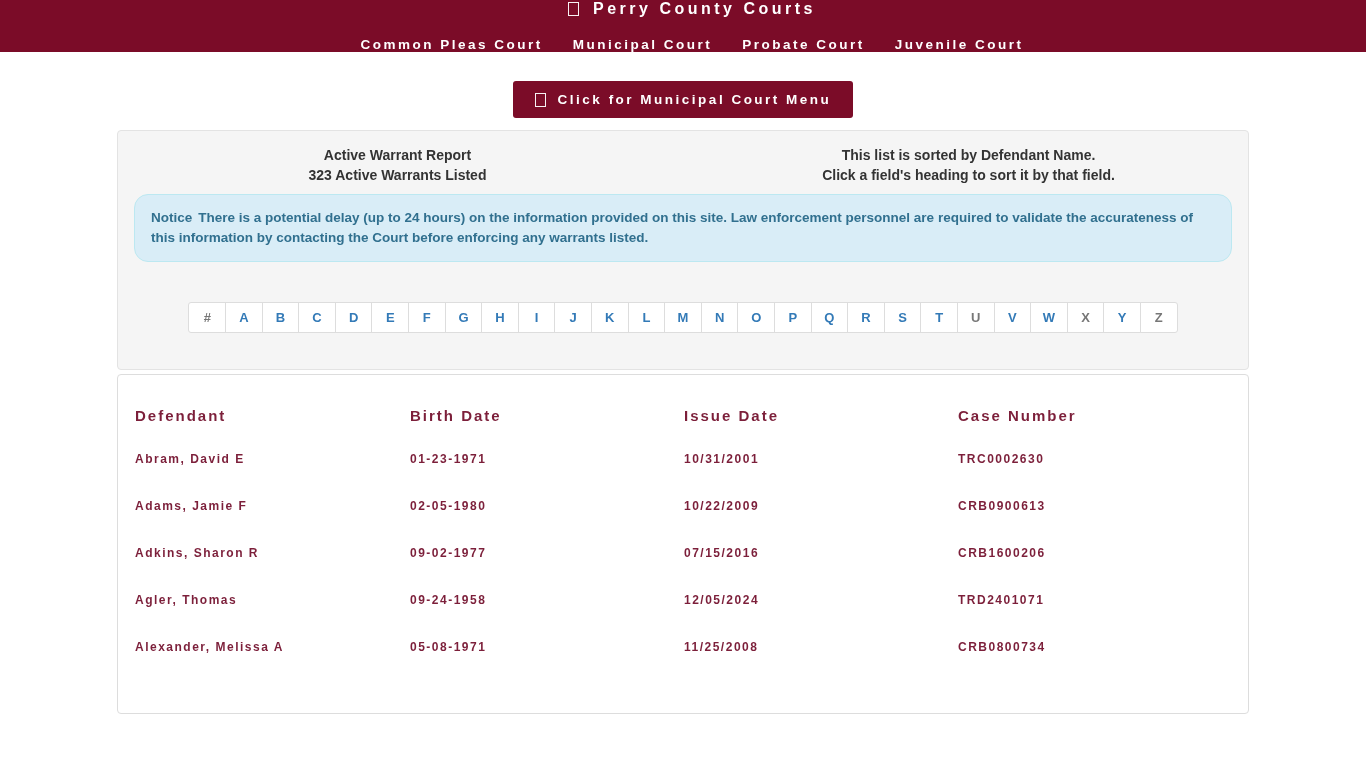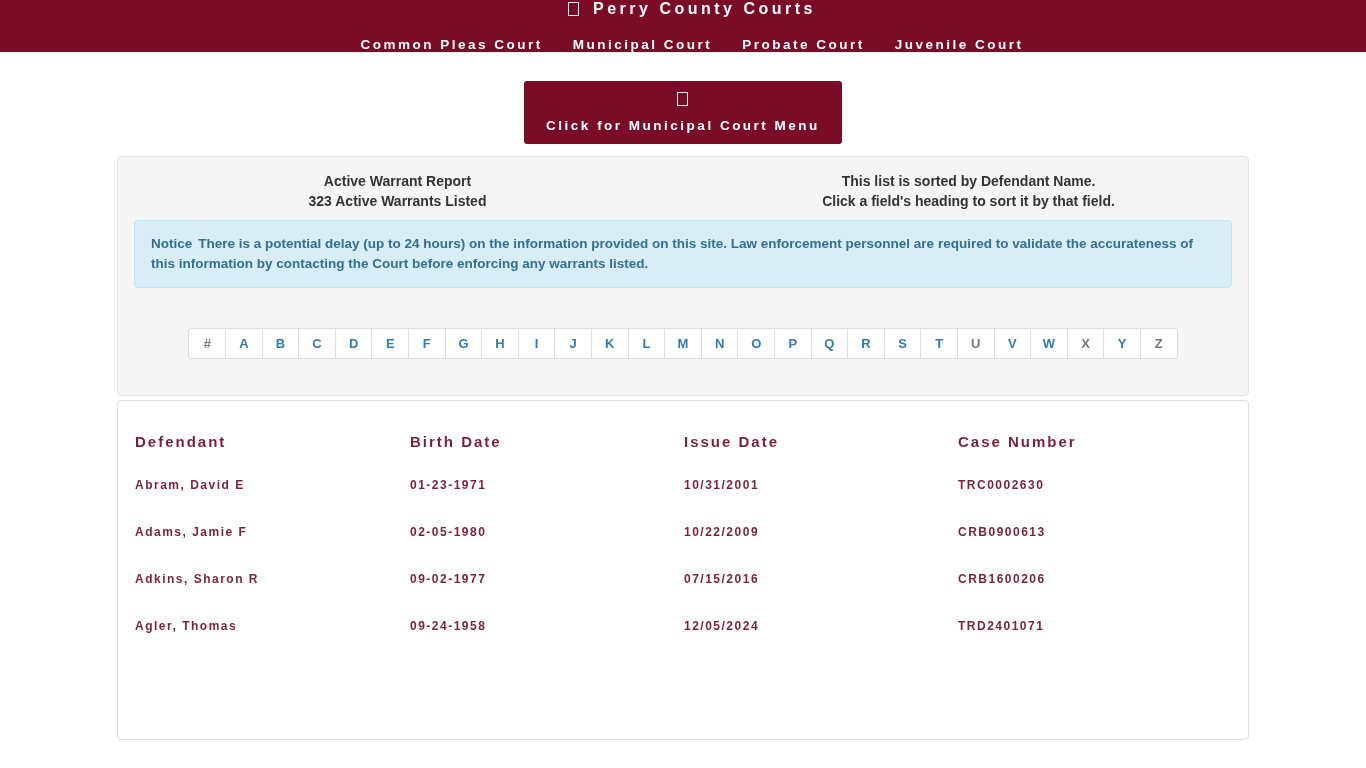--- a/index.html
+++ b/index.html
@@ -15,34 +15,34 @@
   .brand-label { font-size: 16px; font-weight: bold; letter-spacing: 3.5px; }
   .nav-links { display: flex; align-items: center; gap: 30px; }
   .nav-item { color: #fff; font-size: 13.5px; font-weight: bold; letter-spacing: 2.5px;
     text-decoration: none; cursor: pointer; }
 
   
   .btn-row { text-align: center; margin-top: 29px; }
   .menu-btn { display: inline-flex; align-items: center; gap: 12px; background: #7b0c28;
     color: #fff; border: none; border-radius: 3px; padding: 11px 22px; font-size: 13.5px;
     font-weight: bold; letter-spacing: 2.5px; cursor: pointer;
-    font-family: "Liberation Sans", sans-serif; flex-direction: column; }
+    font-family: "Liberation Sans", sans-serif; }
 
   
   .container { width: 1132px; margin: 0 auto; }
   .page-title { margin-top: 42px; font-size: 30px; font-weight: 500; color: #373a3c; }
 
   
   .panel { margin-top: 12px; background: #f5f5f5; border: 1px solid #e3e3e3;
     border-radius: 4px; padding: 14px 16px 36px 16px; }
   .panel-head { display: flex; gap: 44px; }
   .panel-head > div { flex: 1; text-align: center; font-size: 14px; font-weight: bold;
     color: #333; line-height: 20px; }
   .notice { margin-top: 9px; background: #d9edf7; border: 1px solid #bce8f1;
-    border-radius: 4px; padding: 13px 16px; color: #31708f; font-size: 13.5px;
+    border-radius: 14px; padding: 13px 16px; color: #31708f; font-size: 13.5px;
     font-weight: bold; line-height: 20px; }
   .notice strong { margin-right: 6px; }
 
   
   .pager-wrap { margin-top: 40px; text-align: center; }
   .pager { display: inline-flex; }
   .page-cell { display: inline-block; width: 37.6px; padding: 7px 0; text-align: center;
     background: #fff; border: 1px solid #ddd; margin-left: -1px; font-size: 13px;
     font-weight: bold; color: #337ab7; text-decoration: none; cursor: pointer; }
   .page-cell:first-child { margin-left: 0; border-radius: 3px 0 0 3px; }
@@ -170,16 +170,22 @@
     <td>CRB1600206</td>
   </tr>
 
   <tr>
     <td>Agler, Thomas</td>
     <td>09-24-1958</td>
     <td>12/05/2024</td>
     <td>TRD2401071</td>
   </tr>
 
+  <tr>
+    <td>Alexander, Melissa A</td>
+    <td>05-08-1971</td>
+    <td>11/25/2008</td>
+    <td>CRB0800734</td>
+  </tr>
 </tbody>
     </table>
   </div>
 </div>
 
 </body></html>

